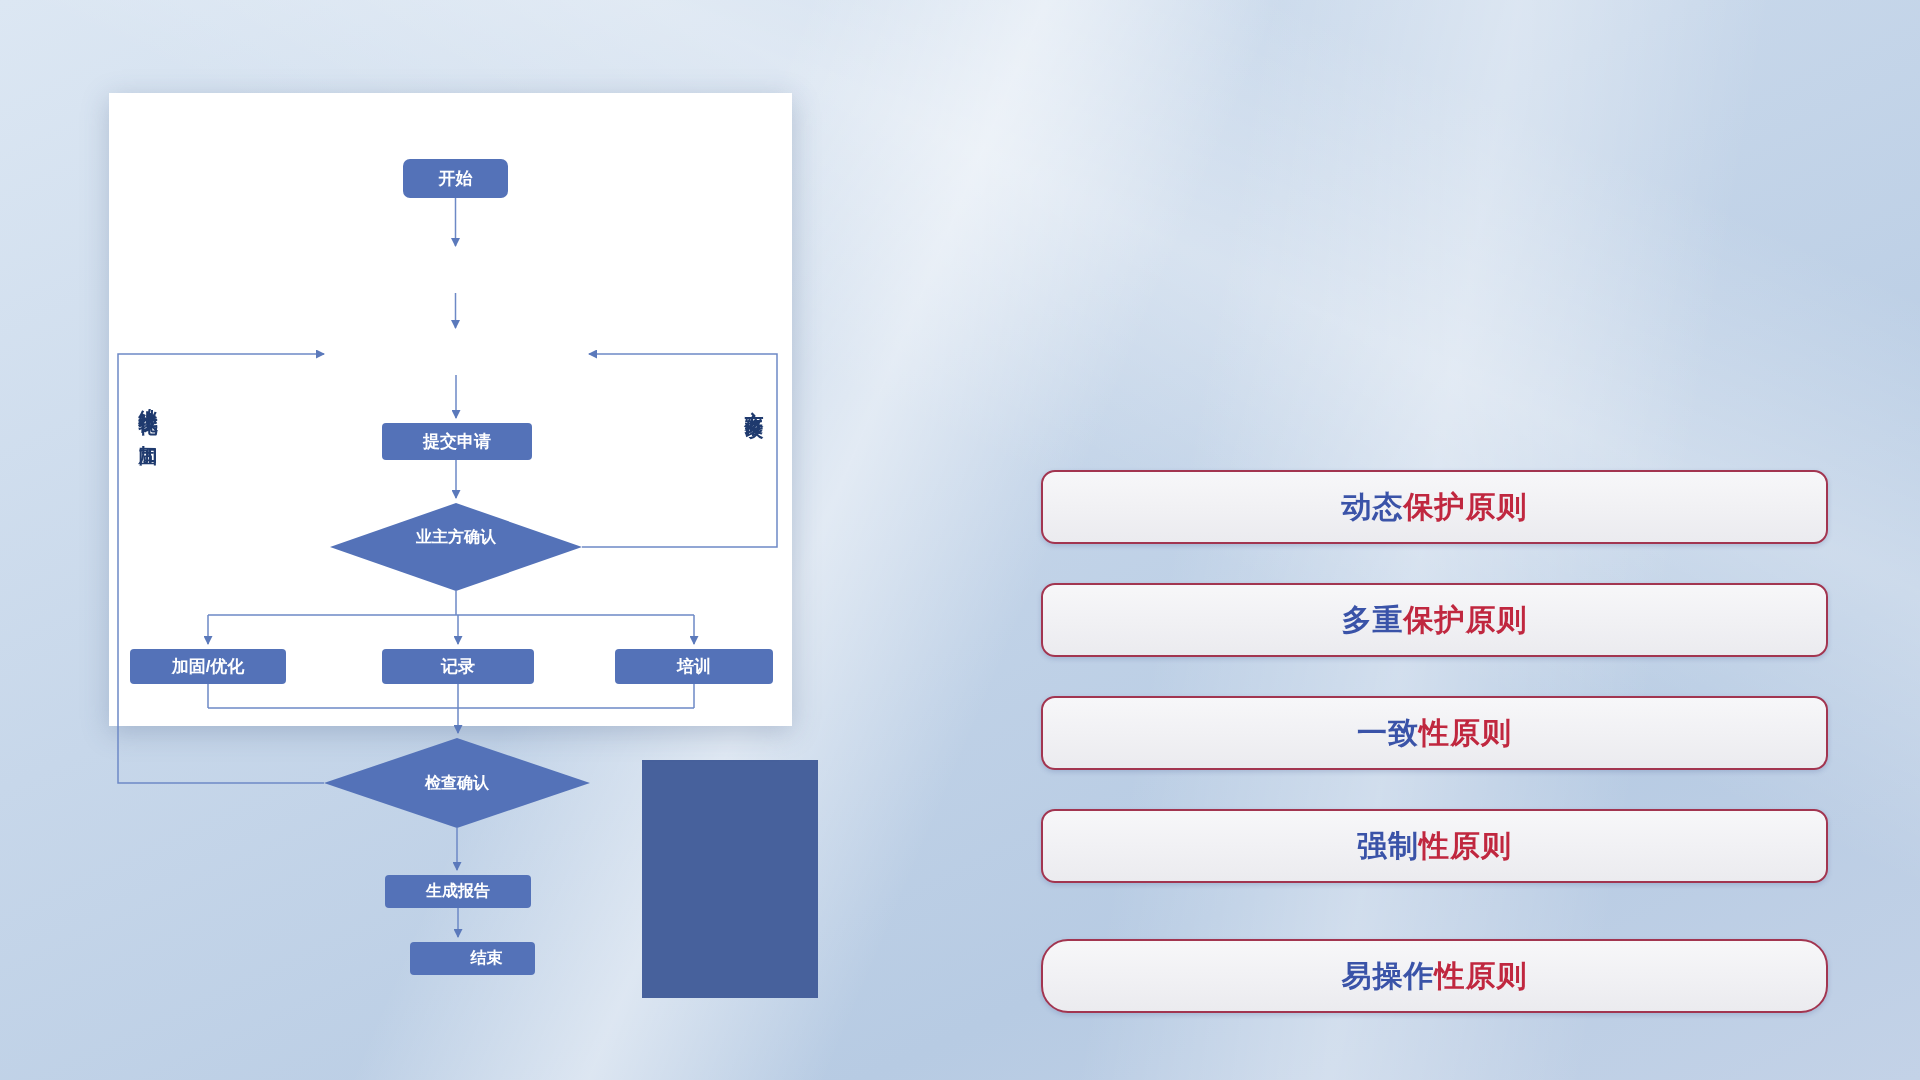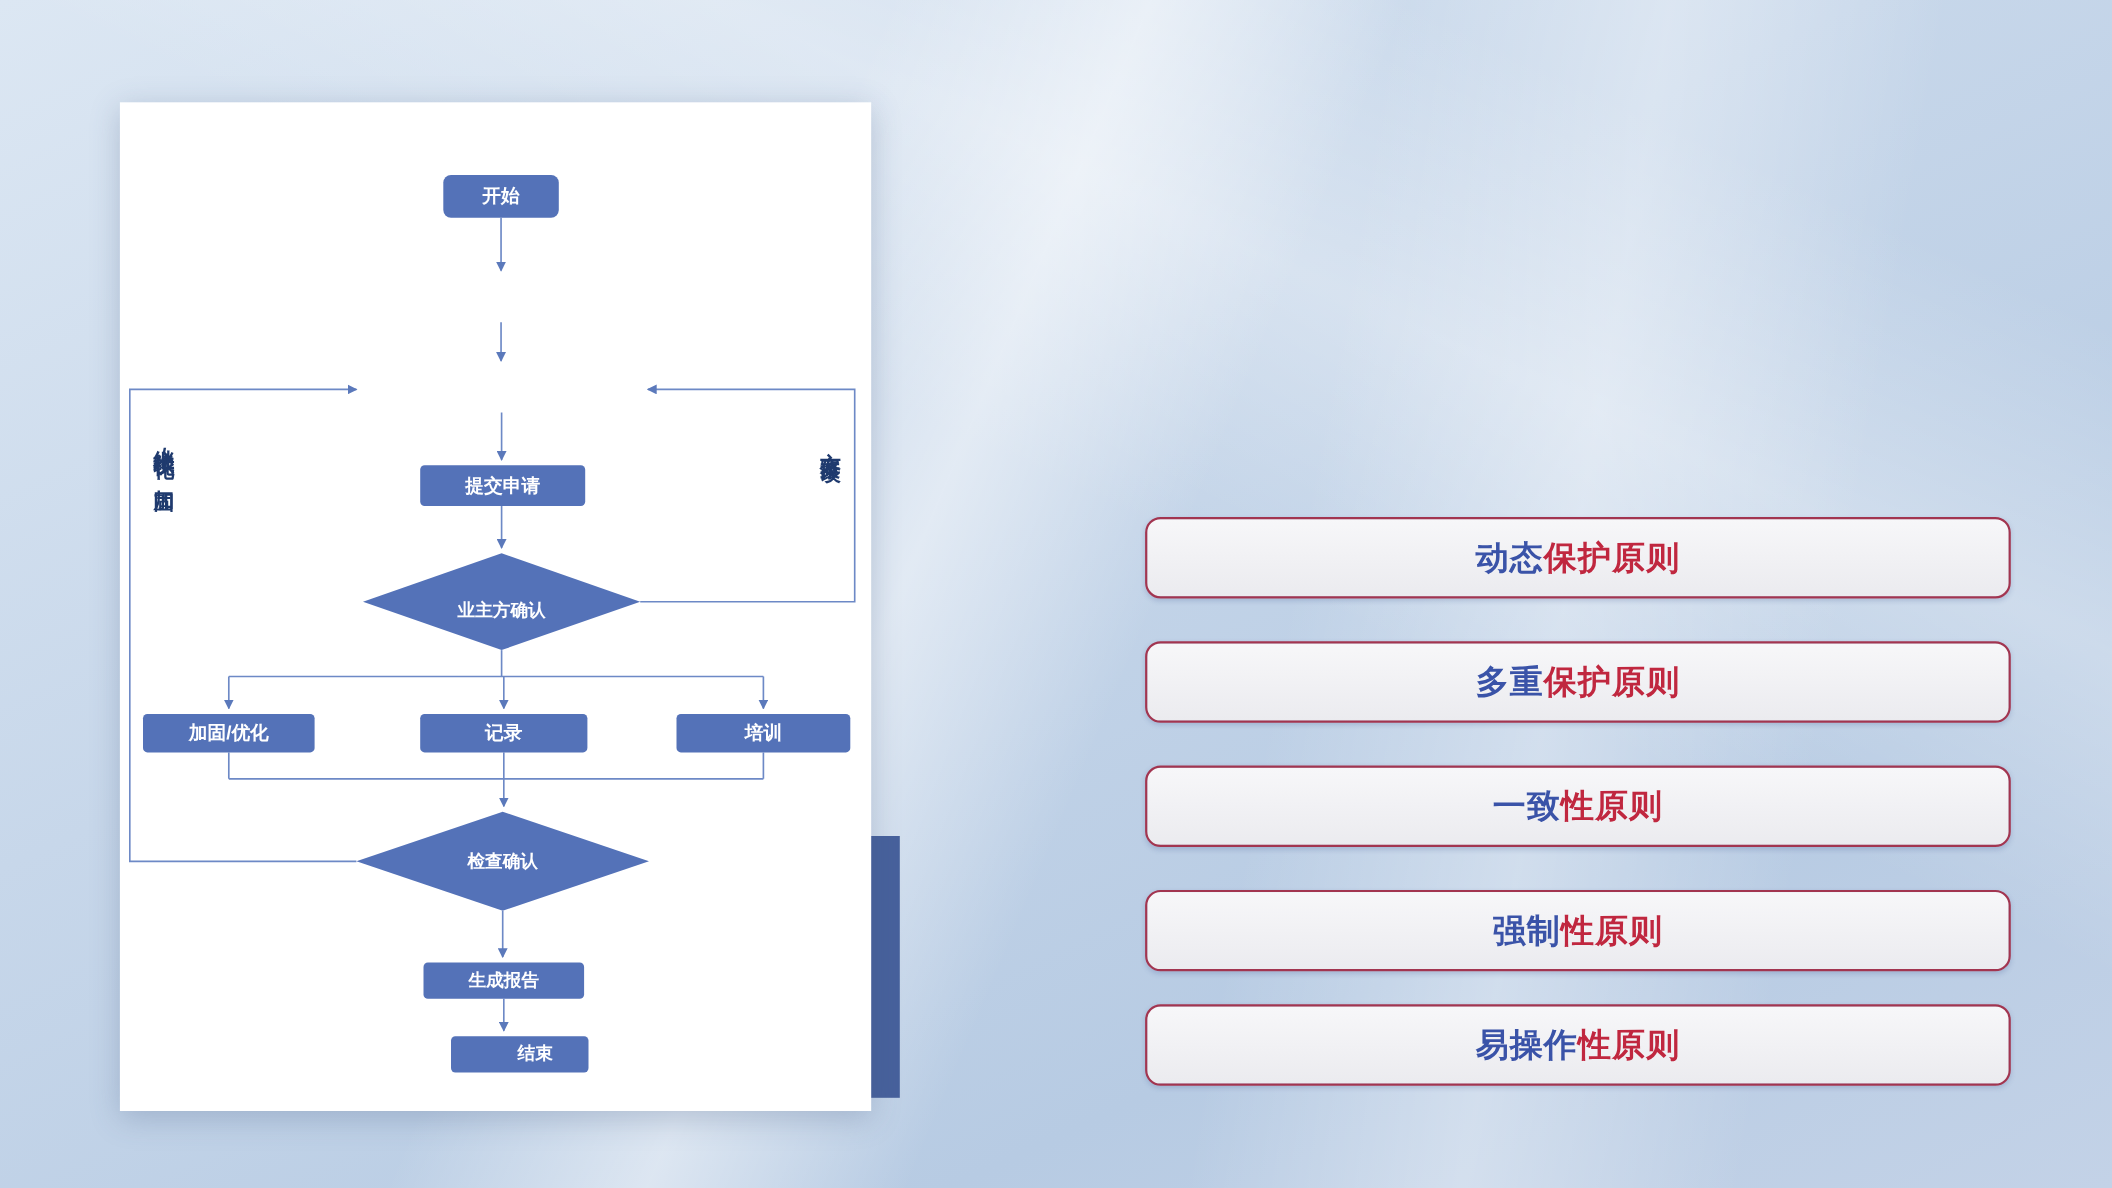--- a/index.html
+++ b/index.html
@@ -15,21 +15,21 @@
       linear-gradient(25deg,  rgba(255,255,255,0) 55%, rgba(255,255,255,0.30) 70%, rgba(255,255,255,0) 85%),
       linear-gradient(155deg,#dce7f3 0%,#c7d7ea 40%,#b7cbe3 75%,#c3d2e7 100%);
   }
 
   
   .card-shadow{
     position:absolute;left:642px;top:760px;width:176px;height:238px;
     background:#47619c;z-index:1;
   }
   .card{
-    position:absolute;left:109px;top:93px;width:683px;height:917px;
+    position:absolute;left:109px;top:93px;width:683px;height:633px;
     background:#ffffff;z-index:2;
     box-shadow:0 6px 26px rgba(70,90,130,0.28);
   }
   .flow-svg{position:absolute;left:0;top:0;width:683px;height:889px;}
   .node{
     position:absolute;display:flex;align-items:center;justify-content:center;
     background:#5472b8;color:#ffffff;font-weight:bold;border-radius:4px;
     font-size:17px;white-space:nowrap;z-index:3;
   }
   .diamond-label{
@@ -95,21 +95,21 @@
       <polygon points="347,410 473,454 347,498 221,454" fill="#5472b8"></polygon>
       <polygon points="348,645 481,690 348,735 215,690" fill="#5472b8"></polygon>
     </svg>
 
     <div class="node" style="left:294px;top:66px;width:105px;height:39px;border-radius:7px;">开始</div>
 
 
 
     <div class="node" style="left:273px;top:330px;width:150px;height:37px;">提交申请</div>
 
-    <div class="diamond-label" style="left:247px;top:452px;width:200px;">业主方确认</div>
+    <div class="diamond-label" style="left:247px;top:434px;width:200px;">业主方确认</div>
 
     <div class="node" style="left:21px;top:556px;width:156px;height:35px;">加固/优化</div>
 
     <div class="node" style="left:273px;top:556px;width:152px;height:35px;">记录</div>
 
     <div class="node" style="left:506px;top:556px;width:158px;height:35px;">培训</div>
 
     <div class="diamond-label" style="left:248px;top:680px;width:200px;">检查确认</div>
 
     <div class="node" style="left:276px;top:782px;width:146px;height:33px;font-size:16px;">生成报告</div>
@@ -131,18 +131,18 @@
       <span style="color: rgb(192, 39, 63);">保护原则</span>
     </div>
   <div class="pill" style="top:696px;">
       <span style="color: rgb(58, 83, 168);">一致</span>
       <span style="color: rgb(192, 39, 63);">性原则</span>
     </div>
   <div class="pill" style="top:809px;">
       <span style="color: rgb(58, 83, 168);">强制</span>
       <span style="color: rgb(192, 39, 63);">性原则</span>
     </div>
-  <div class="pill" style="top:913px;">
+  <div class="pill" style="top:939px;border-radius:27px;">
       <span style="color: rgb(58, 83, 168);">易操作</span>
       <span style="color: rgb(192, 39, 63);">性原则</span>
     </div>
 
 </div>
 
 </body></html>

